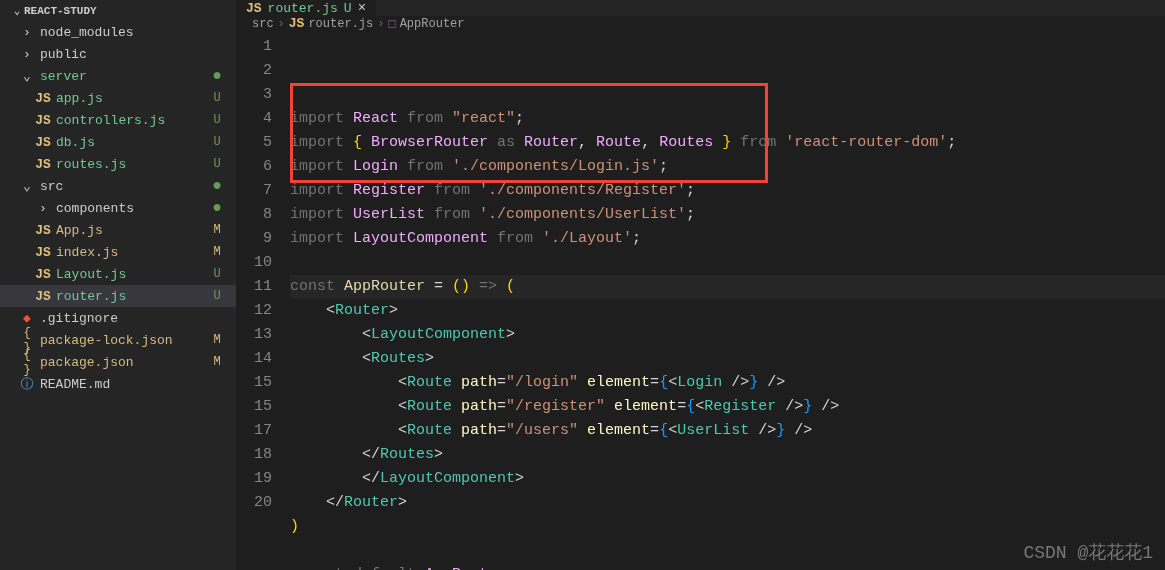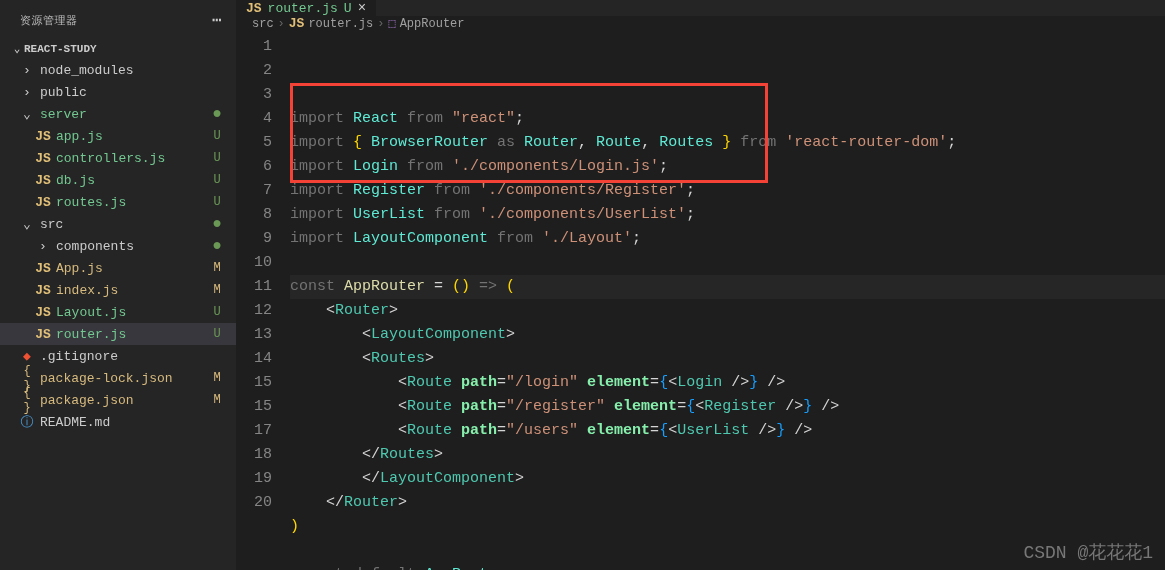--- a/index.html
+++ b/index.html
@@ -35,37 +35,33 @@
 .breadcrumb .func-icon { color:#b180d7; }
 .code { flex:1; display:flex; font-size:15px; line-height:24px; padding-top:4px; position:relative; }
 .gutter { width:54px; text-align:right; color:#858585; padding-right:18px; user-select:none; }
 .code-body { flex:1; position:relative; white-space:pre; }
 .code-line { height:24px; }
 .code-line.current { background:rgba(255,255,255,0.04); }
 .redbox { position:absolute; border:3px solid #f44336; pointer-events:none; }
 .watermark { position:absolute; right:12px; bottom:6px; color:#777; font-size:18px; }
 
 .tk-kw { color:#737373; }
-.tk-var { color:#5eead4; }
+.tk-var { color:#f0abfc; }
 .tk-str { color:#ce9178; }
 .tk-punc { color:#d4d4d4; }
 .tk-func { color:#dcdcaa; }
 .tk-tag { color:#4ec9b0; }
-.tk-attr { color:#86efac;font-weight:bold; }
+.tk-attr { color:#fef9c3; }
 .tk-brace1 { color:#ffd700; }
 .tk-brace3 { color:#179fff; }
 </style>
 </head>
 <body>
 
 <div class="sidebar">
-  <div class="sidebar-header">
-    <span>资源管理器</span>
-    <span class="dots">⋯</span>
-  </div>
   <div class="project-row">
     <span class="chevron">⌄</span>
     <span>REACT-STUDY</span>
   </div>
   <div class="tree" id="tree">
       <div class="tree-row pad1">
         <span class="icon"><span class="chevron">›</span></span>
         <span class="label ">node_modules</span>
         <span class="status "></span>
       </div>

